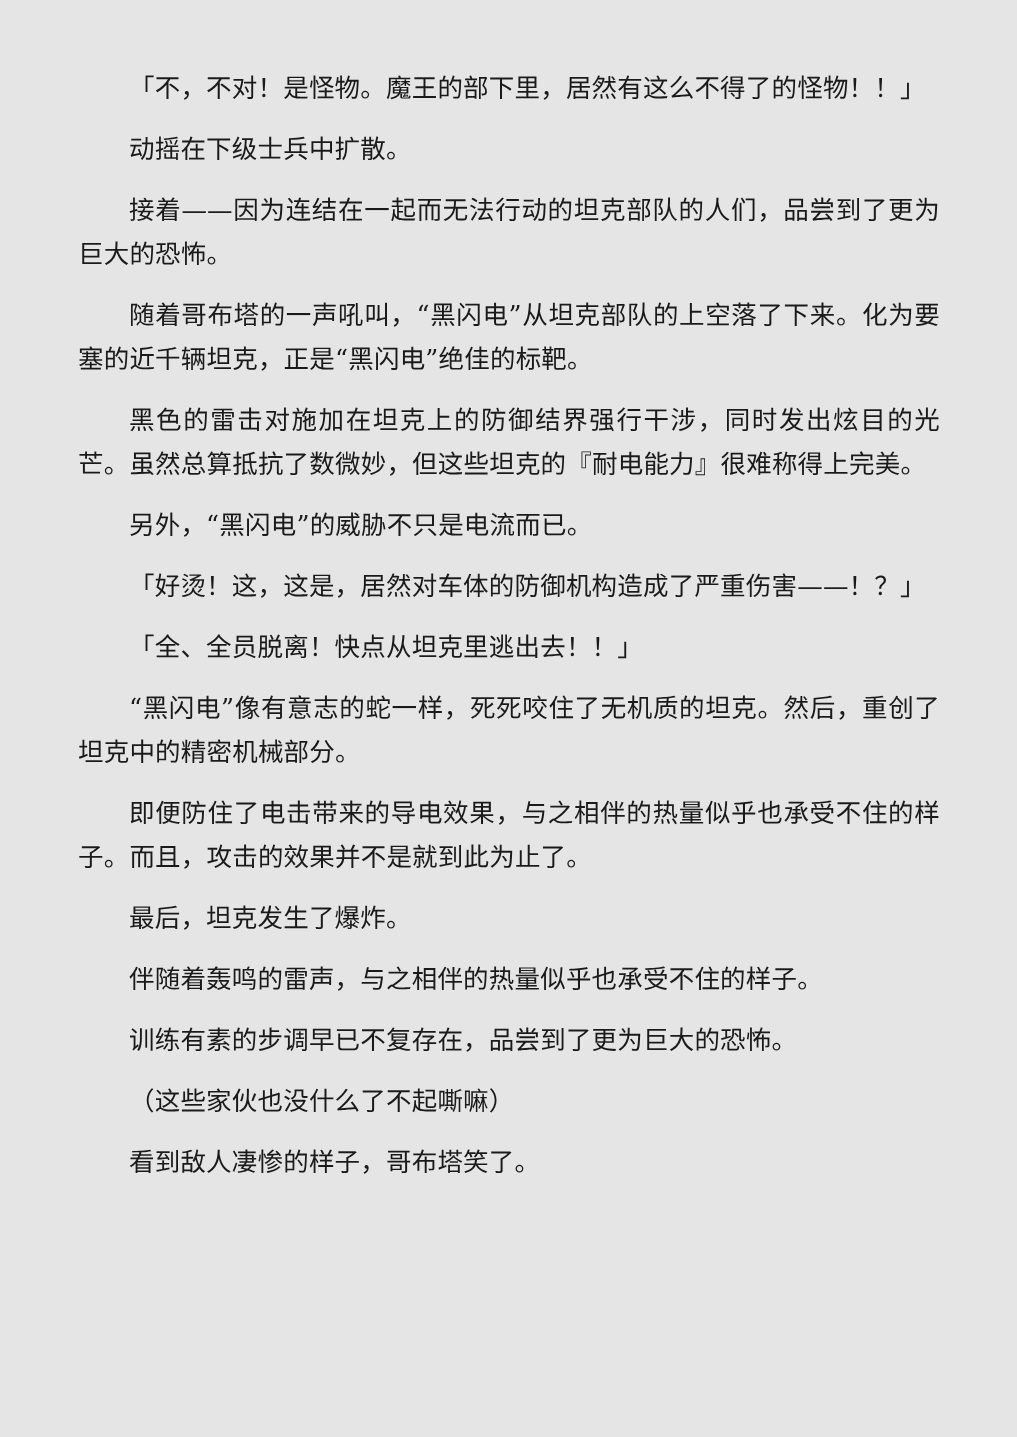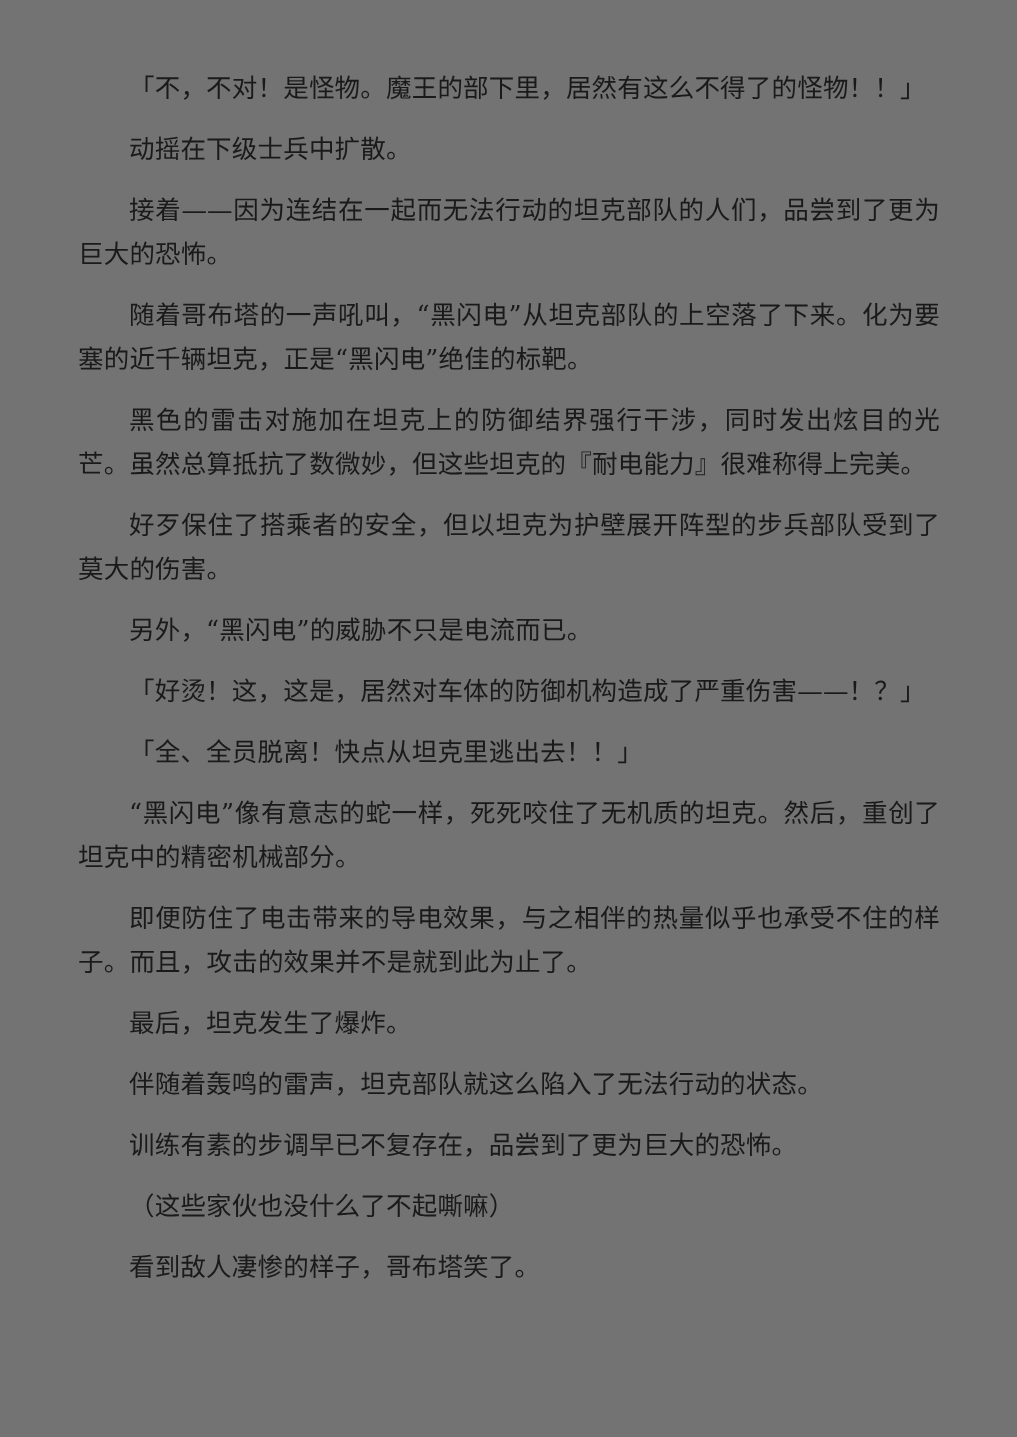--- a/index.html
+++ b/index.html
@@ -5,21 +5,21 @@
 <style>
   html, body {
     margin: 0;
     padding: 0;
     background: #ffffff;
   }
   .page {
     position: relative;
     width: 1017px;
     height: 1437px;
-    background: #737373;
+    background: #e5e5e5;
     box-sizing: border-box;
     overflow: hidden;
     font-family: "DejaVu Serif", "Liberation Serif", serif;
   }
   .text-body {
     position: absolute;
     left: 78px;
     top: 66px;
     width: 862px;
   }
@@ -48,26 +48,25 @@
 <body>
 
 <div class="page">
   <div class="text-body">
 
     <p class="para quoted">「不，不对！是怪物。魔王的部下里，居然有这么不得了的怪物！！」</p>
     <p class="para">动摇在下级士兵中扩散。</p>
     <p class="para">接着——因为连结在一起而无法行动的坦克部队的人们，品尝到了更为巨大的恐怖。</p>
     <p class="para">随着哥布塔的一声吼叫，“黑闪电”从坦克部队的上空落了下来。化为要塞的近千辆坦克，正是“黑闪电”绝佳的标靶。</p>
     <p class="para">黑色的雷击对施加在坦克上的防御结界强行干涉，同时发出炫目的光芒。虽然总算抵抗了数微妙，但这些坦克的『耐电能力』很难称得上完美。</p>
-    <p class="para">好歹保住了搭乘者的安全，但以坦克为护壁展开阵型的步兵部队受到了莫大的伤害。</p>
     <p class="para">另外，“黑闪电”的威胁不只是电流而已。</p>
     <p class="para quoted">「好烫！这，这是，居然对车体的防御机构造成了严重伤害——！？」</p>
     <p class="para quoted">「全、全员脱离！快点从坦克里逃出去！！」</p>
     <p class="para">“黑闪电”像有意志的蛇一样，死死咬住了无机质的坦克。然后，重创了坦克中的精密机械部分。</p>
     <p class="para">即便防住了电击带来的导电效果，与之相伴的热量似乎也承受不住的样子。而且，攻击的效果并不是就到此为止了。</p>
     <p class="para">最后，坦克发生了爆炸。</p>
-    <p class="para">伴随着轰鸣的雷声，坦克部队就这么陷入了无法行动的状态。</p>
+    <p class="para">伴随着轰鸣的雷声，与之相伴的热量似乎也承受不住的样子。</p>
     <p class="para">训练有素的步调早已不复存在，品尝到了更为巨大的恐怖。</p>
     <p class="para quoted">（这些家伙也没什么了不起嘶嘛）</p>
     <p class="para">看到敌人凄惨的样子，哥布塔笑了。</p>
 
   </div>
 </div>
 
 </body></html>

